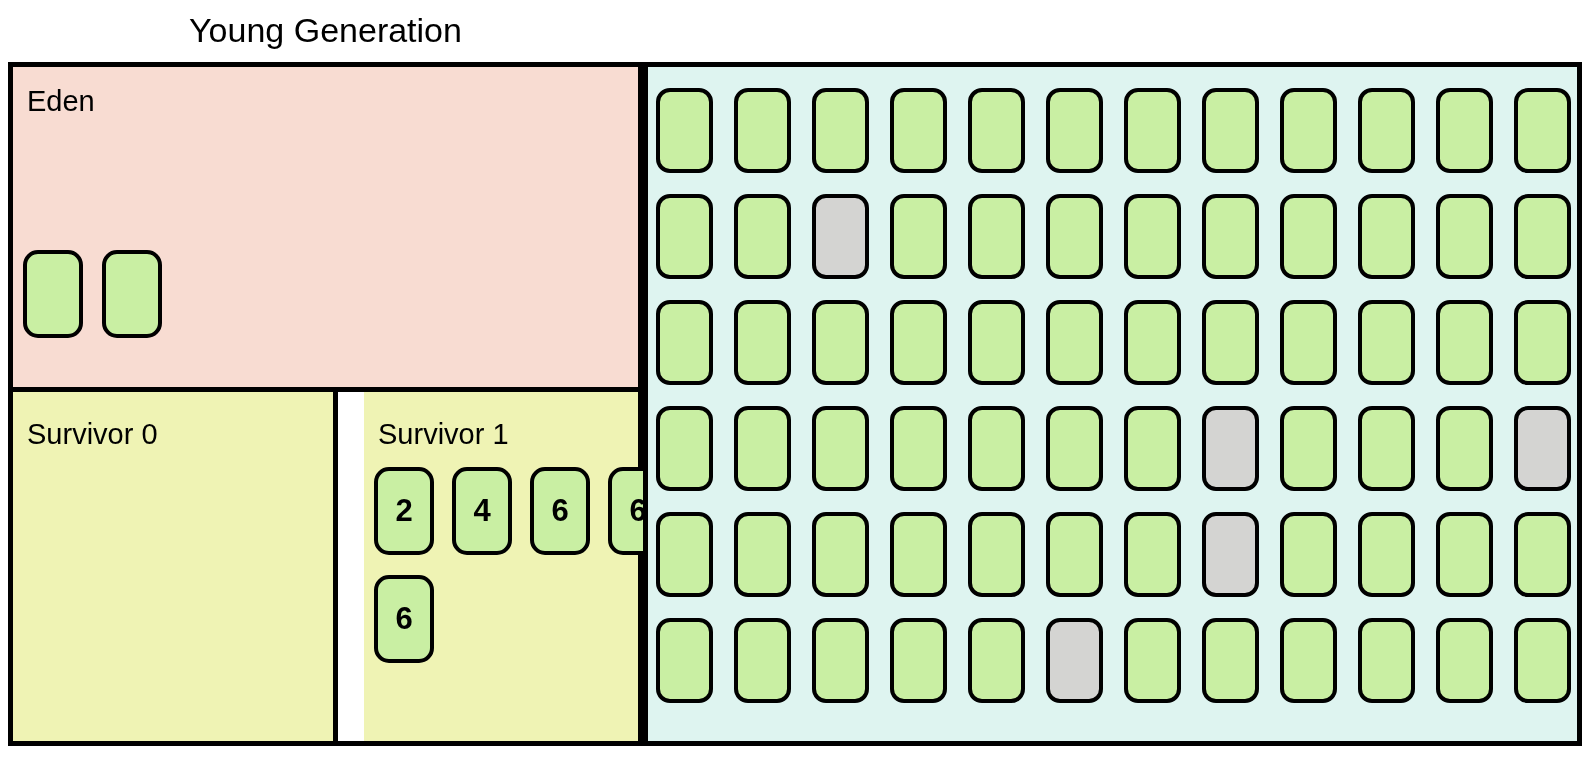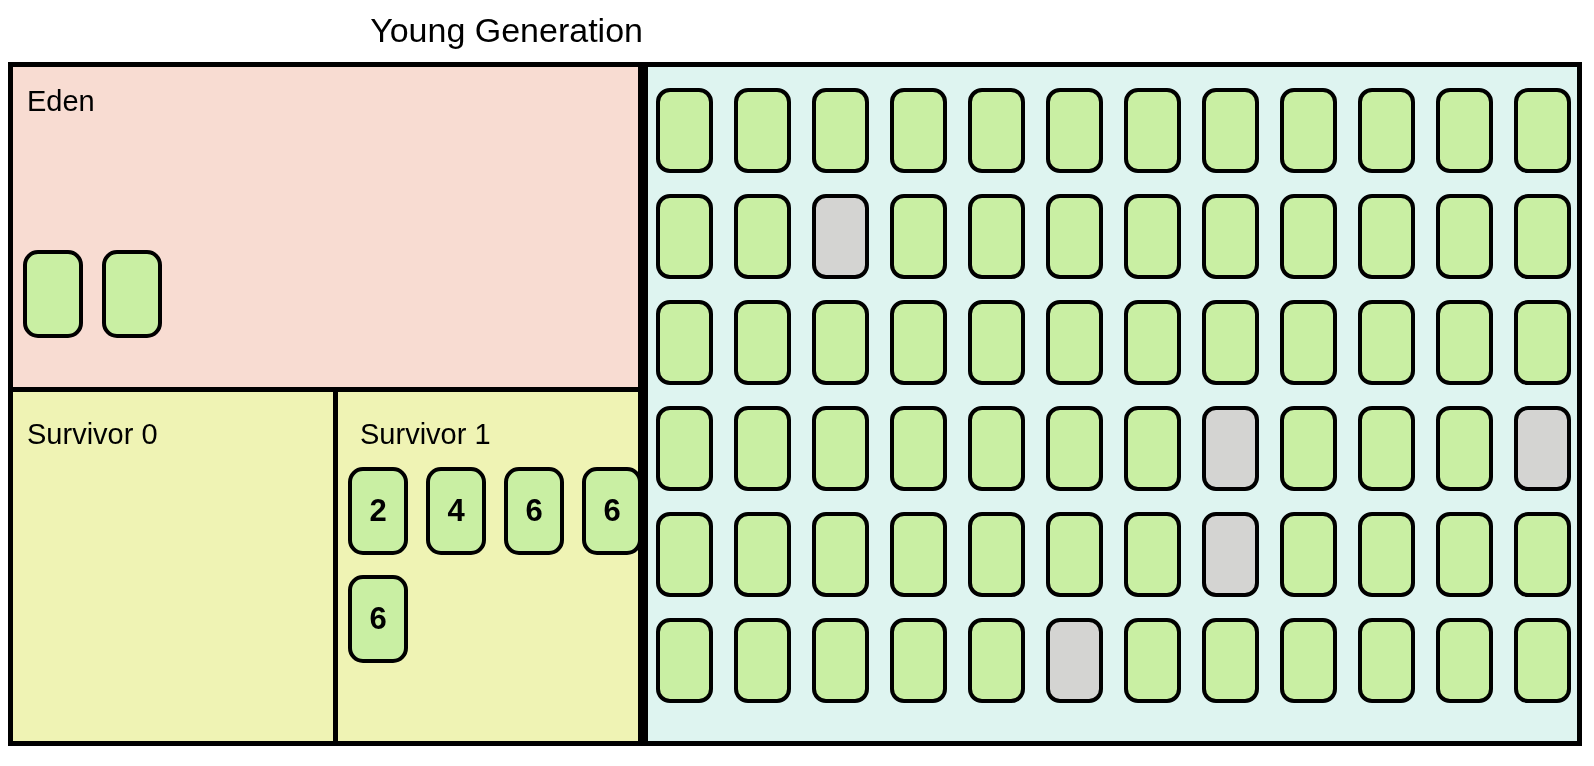--- a/index.html
+++ b/index.html
@@ -8,36 +8,36 @@
   }
   *{box-sizing:border-box;margin:0;padding:0;}
   html,body{background:var(--page-bg);}
   .canvas{
     position:relative;width:1594px;height:766px;background:var(--page-bg);
     font-family:"Liberation Sans",sans-serif;color:#000;overflow:hidden;
   }
   .gen-title{
     position:absolute;top:8px;font-size:34px;font-weight:400;text-align:center;line-height:44px;
   }
-  .young-title{left:8px;width:635px;text-align:right;}
+  .young-title{left:8px;width:635px;}
   .old-title{left:643px;width:939px;}
   .young-box{
     position:absolute;left:8px;top:62px;width:635px;height:684px;
     border:5px solid var(--line);display:flex;flex-direction:column;
   }
   .eden{
     position:relative;height:325px;border-bottom:5px solid var(--line);
     background:var(--eden-bg);
   }
-  .survivor-row{display:flex;flex:1;}
+  .survivor-row{display:flex;flex:1;gap:26px;}
   .survivor0{
     position:relative;width:325px;border-right:5px solid var(--line);
     background:var(--survivor-bg);
   }
-  .survivor1{position:relative;flex:1;background:var(--survivor-bg);padding-left:8px;}
+  .survivor1{position:relative;flex:1;background:var(--survivor-bg);}
   .region-label{
     padding:26px 0 0 14px;font-size:29px;font-weight:400;
   }
   .eden .region-label{padding-top:18px;}
   .eden-blocks{
     position:absolute;left:10px;top:183px;display:flex;gap:19px;
   }
   .s1-blocks{
     position:absolute;left:10px;top:75px;width:312px;
     display:flex;flex-wrap:wrap;gap:20px 18px;

